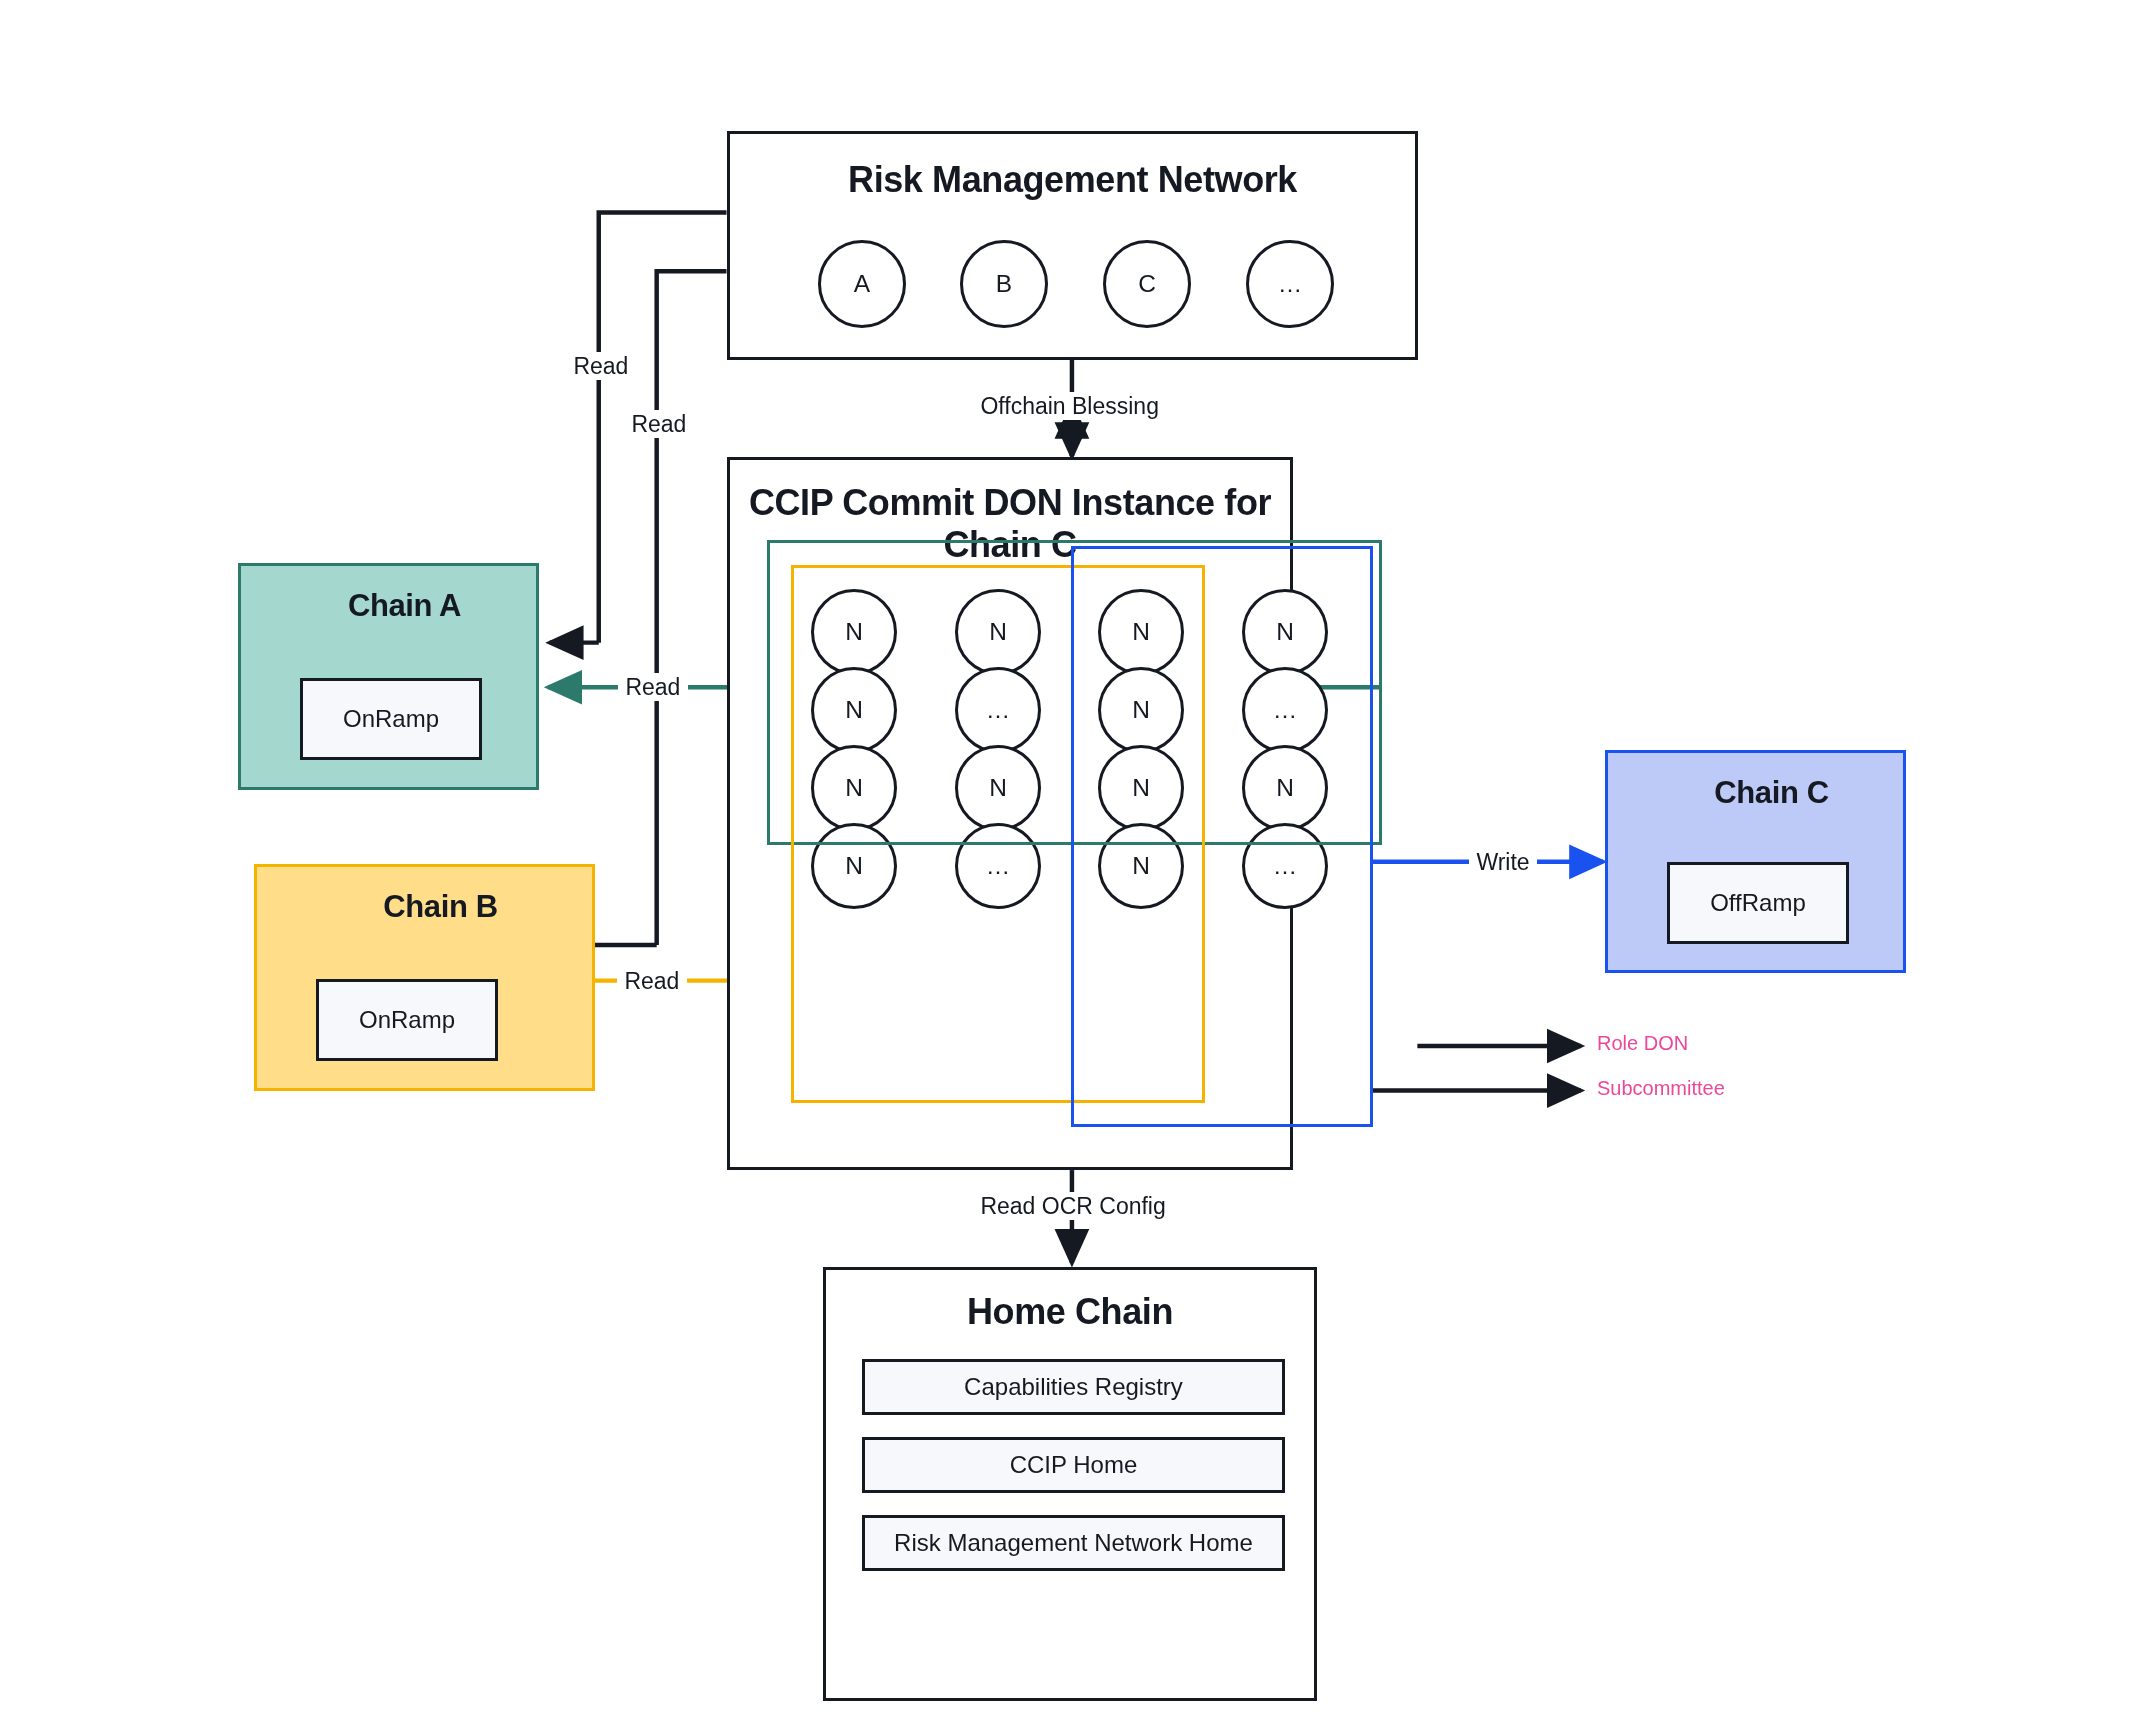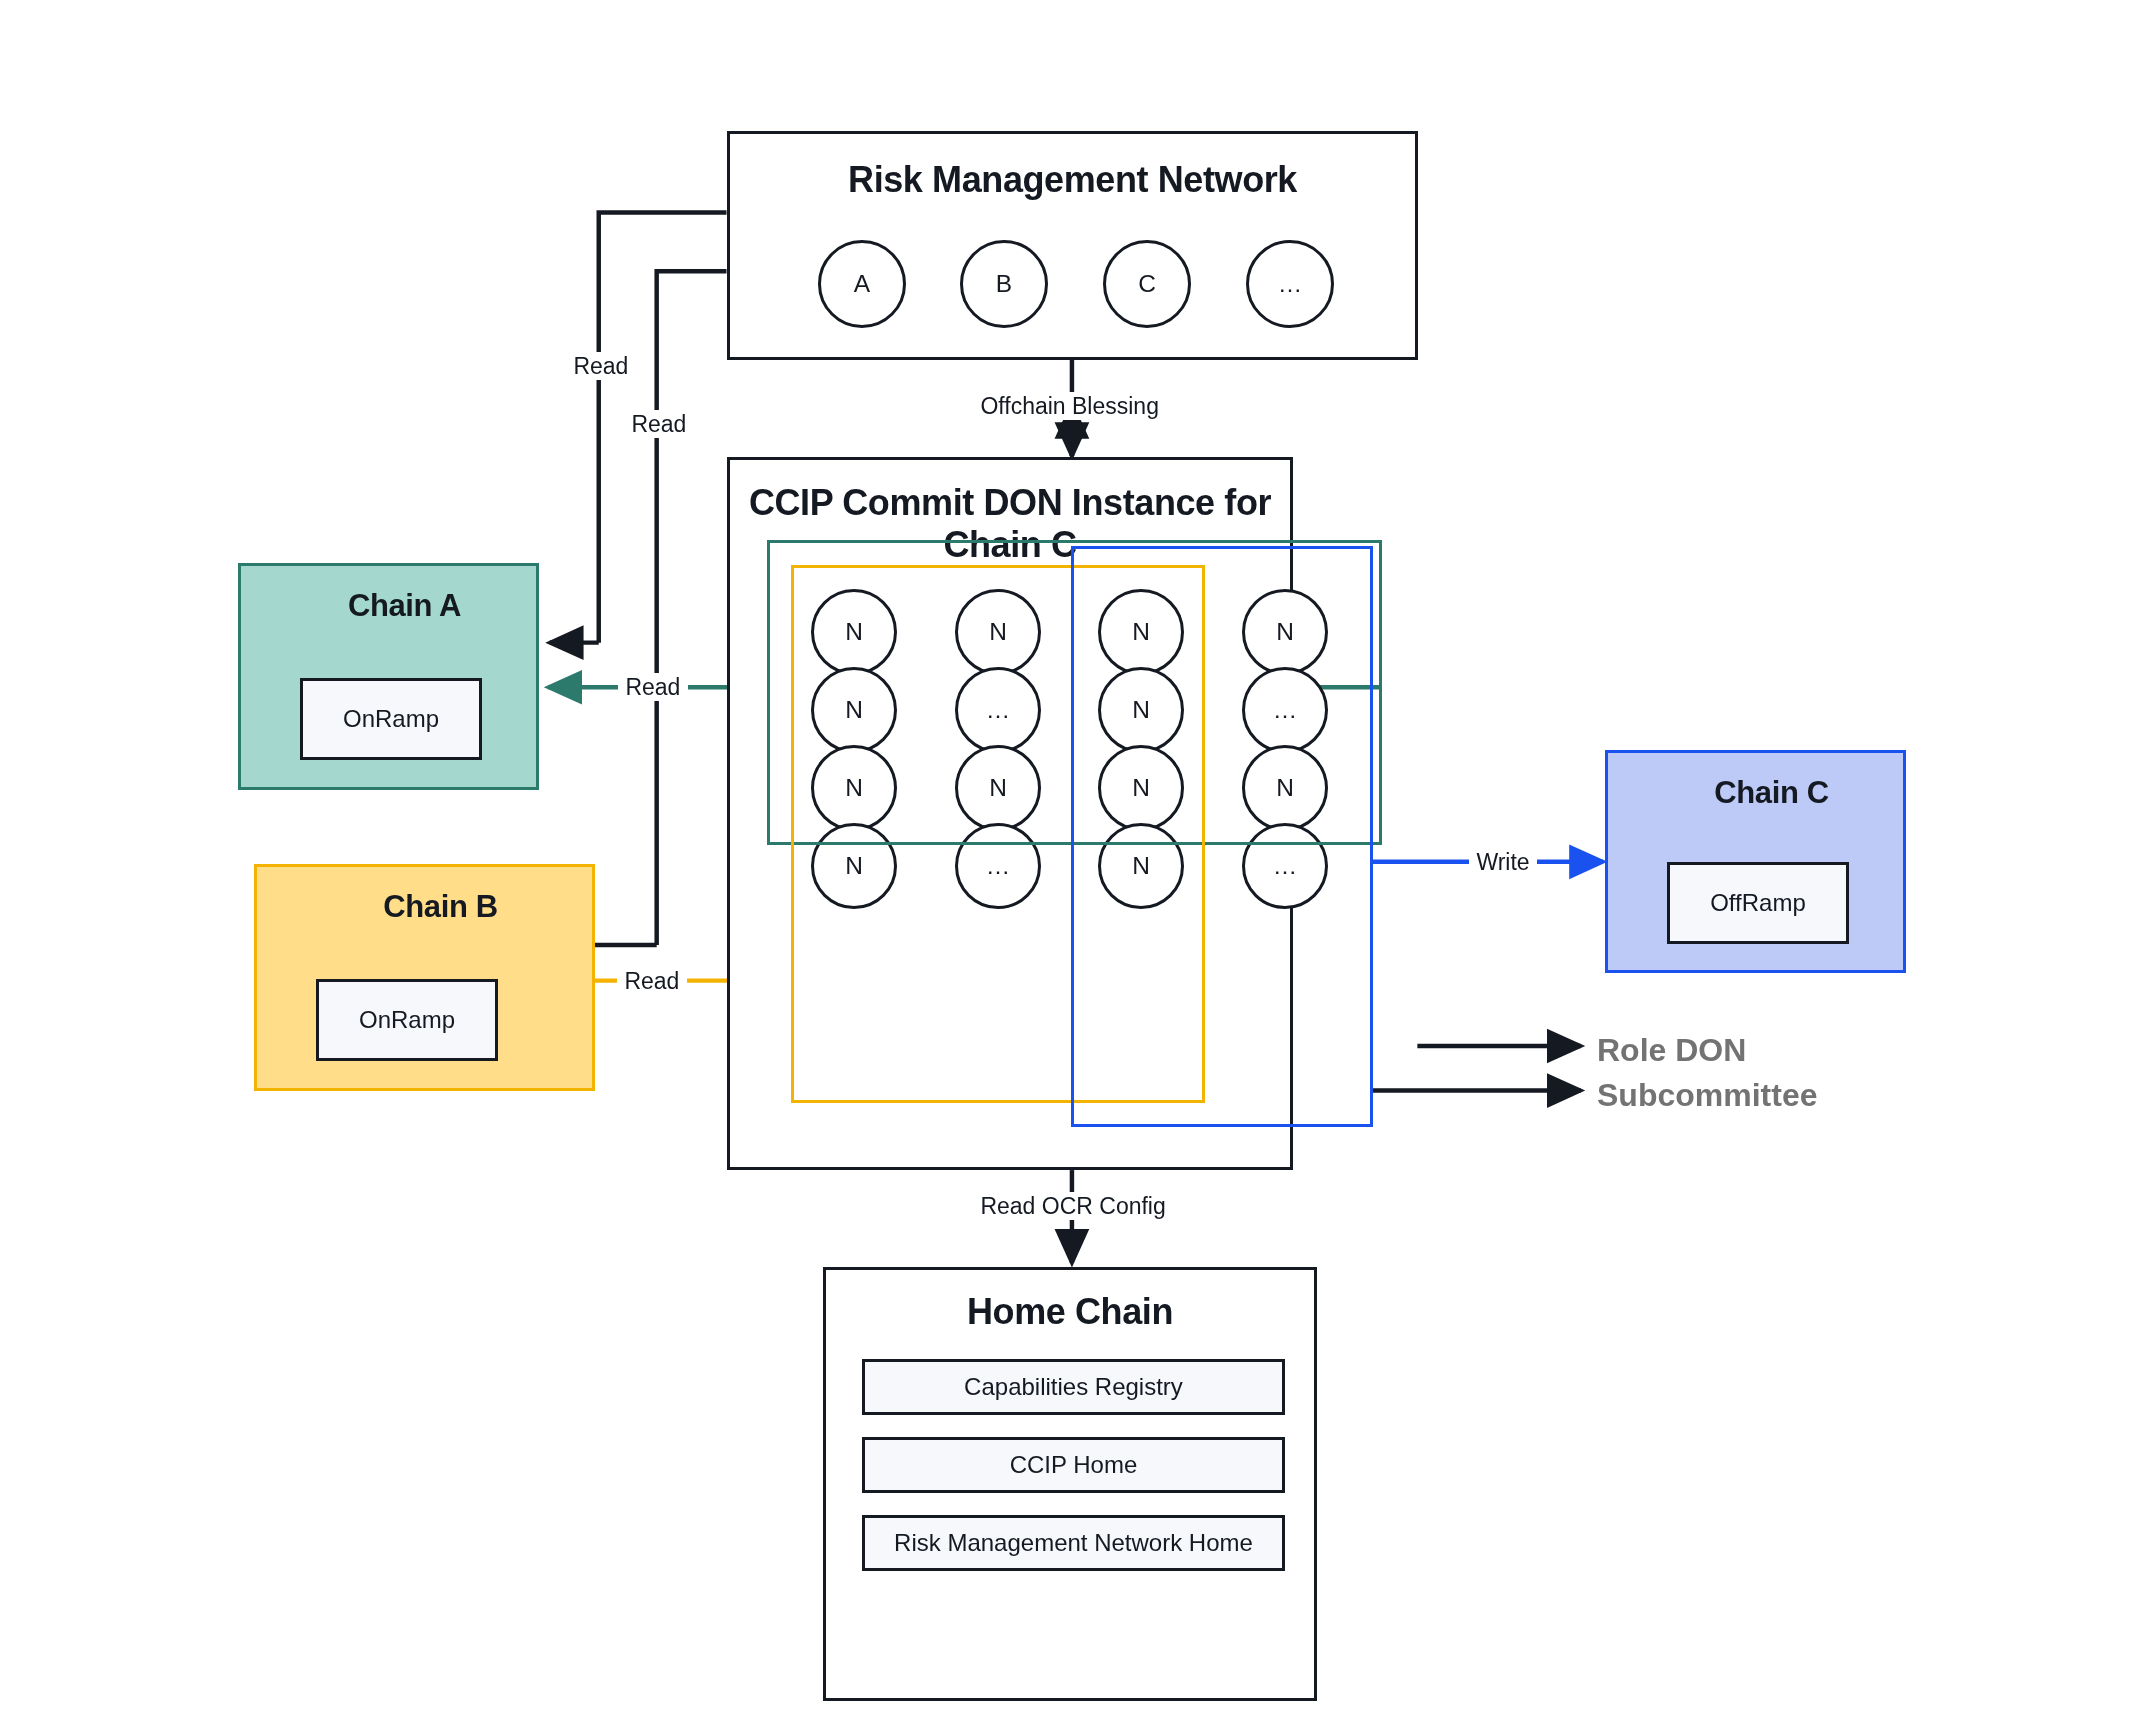--- a/index.html
+++ b/index.html
@@ -73,21 +73,21 @@
     border:3.7px solid #141922;background:#f7f8fc;
     display:flex;align-items:center;justify-content:center;
     font-size:24px;color:#141922;
   }
 
   
   .elab{
     position:absolute;font-size:23px;color:#141922;white-space:nowrap;
     background:#ffffff;padding:0 7.4px;line-height:28px;
   }
-  .rlab{position:absolute;font-size:32px;color:#737373;white-space:nowrap;font-weight:bold;}
+  .rlab{position:absolute;font-size:20px;color:#ec4899;white-space:nowrap;}
 </style>
 </head>
 <body>
 
 <div id="stage">
 
   <svg id="wires" viewBox="0 0 2866 2330">
     <defs>
       <marker id="ah-dark" markerWidth="9" markerHeight="9" refX="7.6" refY="4.5" orient="auto" markerUnits="strokeWidth">
         <path d="M0,0.6 L8.6,4.5 L0,8.4 z" fill="#141922"></path>

